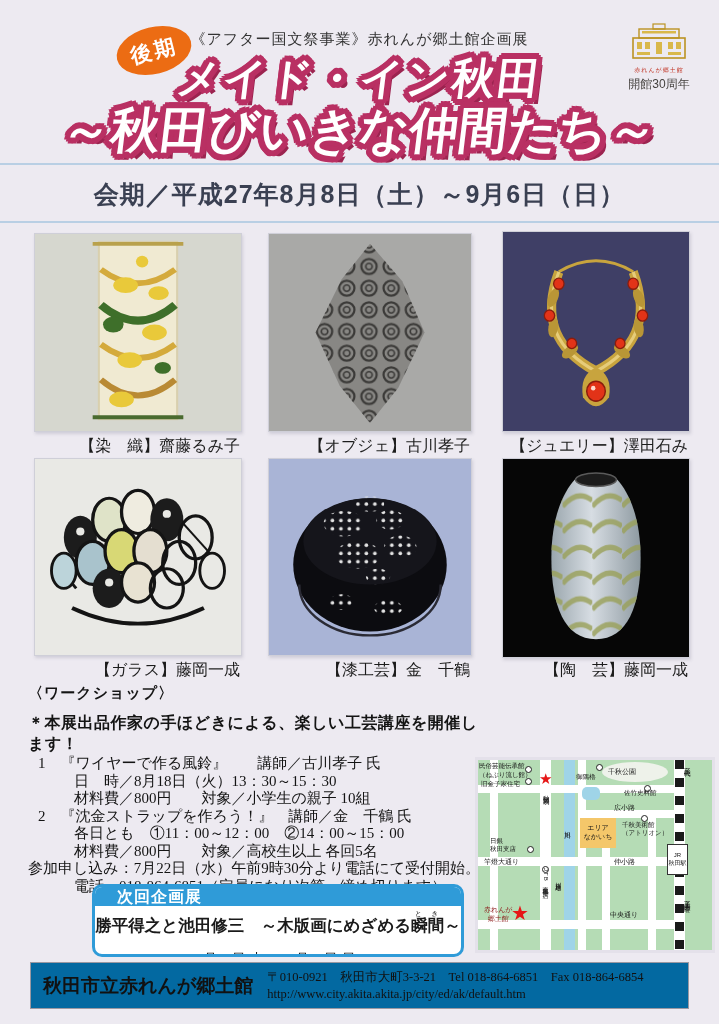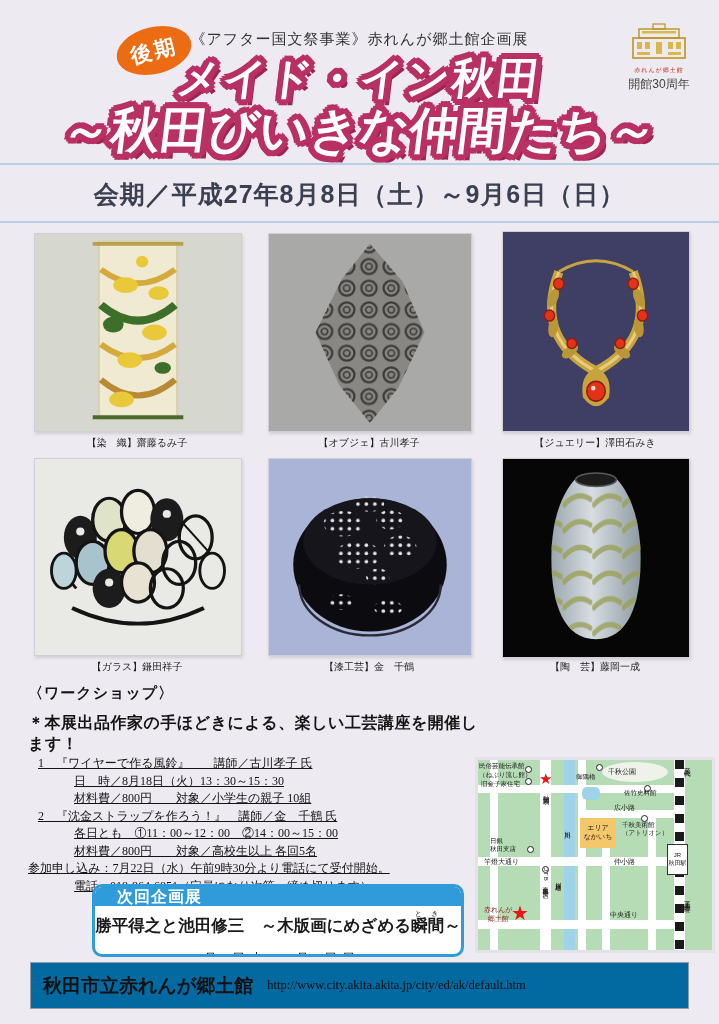--- a/index.html
+++ b/index.html
@@ -22,27 +22,27 @@
   .logo{position:absolute;right:14px;top:22px;width:92px;text-align:center;}
   .logo-sub{font-size:6px;color:#c03020;margin-top:2px;letter-spacing:1px;}
   .logo-main{font-size:12px;color:#44413e;margin-top:1px;}
   .rule{position:absolute;left:0;width:100%;height:2px;background:#b9cfe4;}
   .dateline{position:absolute;left:0;top:178px;width:100%;text-align:center;
     font-size:25px;font-weight:bold;color:#3a4052;letter-spacing:1px;}
 
   
   .fig{position:absolute;border:1px solid #cfcfd8;box-shadow:1px 2px 3px rgba(80,80,110,.18);background:#fff;}
   .fig svg{display:block;width:100%;height:100%;}
-  .cap{position:absolute;text-align:center;font-family:Liberation Sans, sans-serif;font-size:10px;color:#1c1c1c;}
+  .cap{position:absolute;text-align:right;font-family:Liberation Sans, sans-serif;font-size:16px;color:#1c1c1c;}
 
   
   .ws{position:absolute;left:28px;top:684px;width:460px;font-family:"Liberation Serif",serif;color:#141414;}
   .ws-h{font-size:15px;font-weight:bold;letter-spacing:1px;}
   .ws-i{font-size:16px;font-weight:bold;margin-top:10px;letter-spacing:.5px;}
-  .ws-l{font-size:12px;line-height:17.5px;text-decoration:underline;}
+  .ws-l{font-size:15px;line-height:17.5px;}
   .ind0{margin-left:0;}
   .ind1{margin-left:10px;}
   .ind2{margin-left:46px;}
 
   
   .nx{position:absolute;left:92px;top:884px;width:372px;height:73px;background:#fff;
     border:3px solid #2f9bd8;border-radius:10px;overflow:hidden;box-sizing:border-box;}
   .nx-head{background:#2f9bd8;color:#fff;font-size:16px;font-weight:bold;height:19px;line-height:19px;padding-left:22px;letter-spacing:1px;}
   .nx-title{text-align:center;font-size:16.5px;font-weight:bold;color:#1a1a1a;margin-top:4px;}
   .nx-title rt{font-size:7px;font-weight:normal;letter-spacing:2px;}
@@ -220,21 +220,21 @@
         <pattern id="vs" width="16" height="13" patternUnits="userSpaceOnUse">
           <path d="M0,11 q8,-9 16,-3" stroke="#99a058" stroke-width="2.6" fill="none"></path>
         </pattern>
       </defs>
       <rect width="100" height="100" fill="#060606"></rect>
       <path d="M39,10 C31,18 26,32 26,50 C26,74 33,91 50,91 C67,91 74,74 74,50 C74,32 69,18 61,10 C57,7 43,7 39,10 Z" fill="url(#vg)"></path>
       <path d="M39,10 C31,18 26,32 26,50 C26,74 33,91 50,91 C67,91 74,74 74,50 C74,32 69,18 61,10 C57,7 43,7 39,10 Z" fill="url(#vs)" opacity="0.8"></path>
       <ellipse cx="50" cy="10.5" rx="11" ry="3.4" fill="#1c1c1c" stroke="#5a5a5a" stroke-width="0.8"></ellipse>
     </svg>
   </div>
-  <div class="cap" style="left:34px;top:660px;width:206px;">【ガラス】鎌田祥子</div>
+  <div class="cap" style="left:34px;top:660px;width:206px;">【ガラス】藤岡一成</div>
   <div class="cap" style="left:268px;top:660px;width:202px;">【漆工芸】金　千鶴</div>
   <div class="cap" style="left:502px;top:660px;width:186px;">【陶　芸】藤岡一成</div>
 
   <div class="ws">
     <div class="ws-h">〈ワークショップ〉</div>
     <div class="ws-i">＊本展出品作家の手ほどきによる、楽しい工芸講座を開催します！</div>
     <div class="ws-l ind1">1　『ワイヤーで作る風鈴』　　講師／古川孝子 氏</div>
     <div class="ws-l ind2">日　時／8月18日（火）13：30～15：30</div>
     <div class="ws-l ind2">材料費／800円　　対象／小学生の親子 10組</div>
     <div class="ws-l ind1">2　『沈金ストラップを作ろう！』　講師／金　千鶴 氏</div>
@@ -307,17 +307,18 @@
     <div class="station">
       <span class="mlab" style="position:static;font-size:6px;">JR
 秋田駅</span>
     </div>
     <span class="mlab v" style="left:205px;top:136px;">至大曲・本荘</span>
   </div>
 
   <div class="foot">
     <div class="foot-name">秋田市立赤れんが郷土館</div>
     <div class="foot-right">
+      <div>〒010-0921　秋田市大町3-3-21　Tel 018-864-6851　Fax 018-864-6854</div>
       <div>http://www.city.akita.akita.jp/city/ed/ak/default.htm</div>
     </div>
   </div>
 
 </div>
 
 </body></html>

